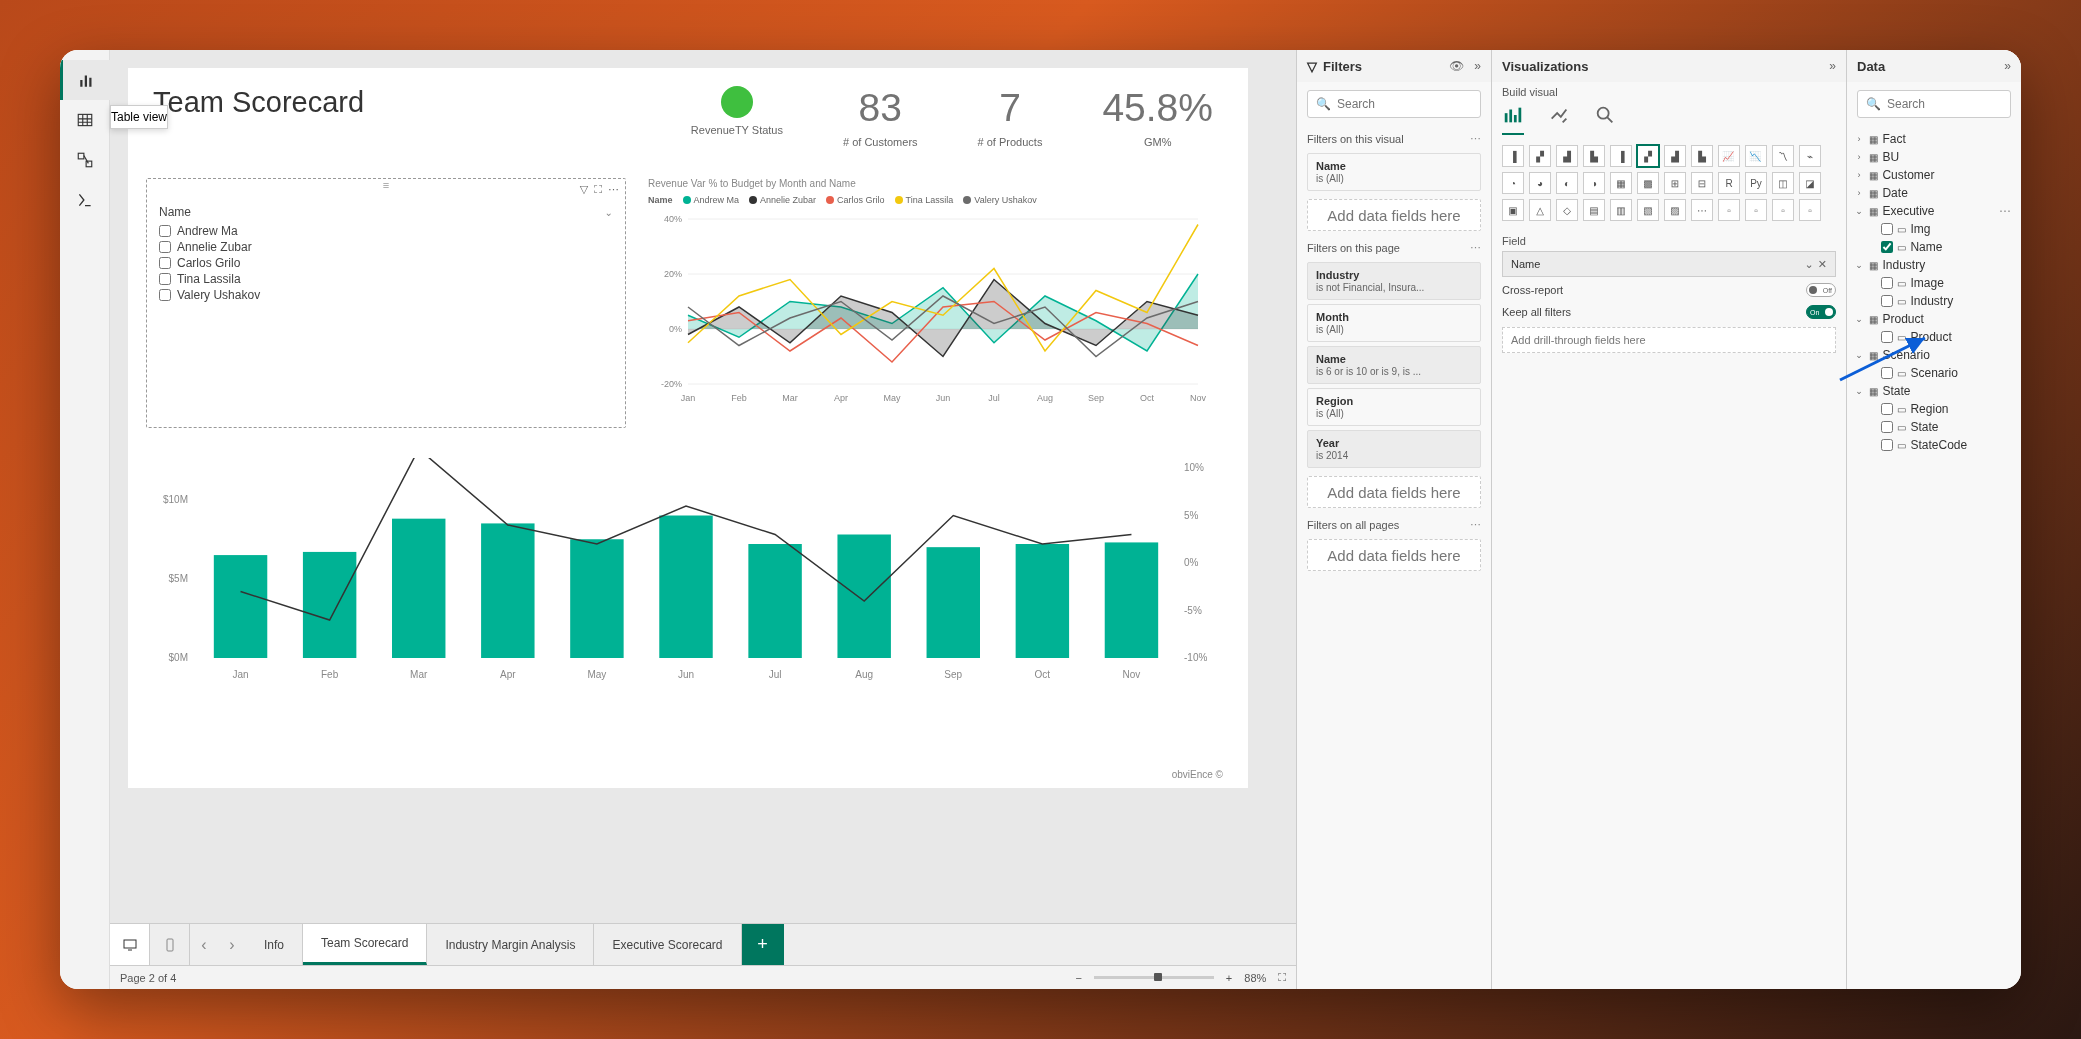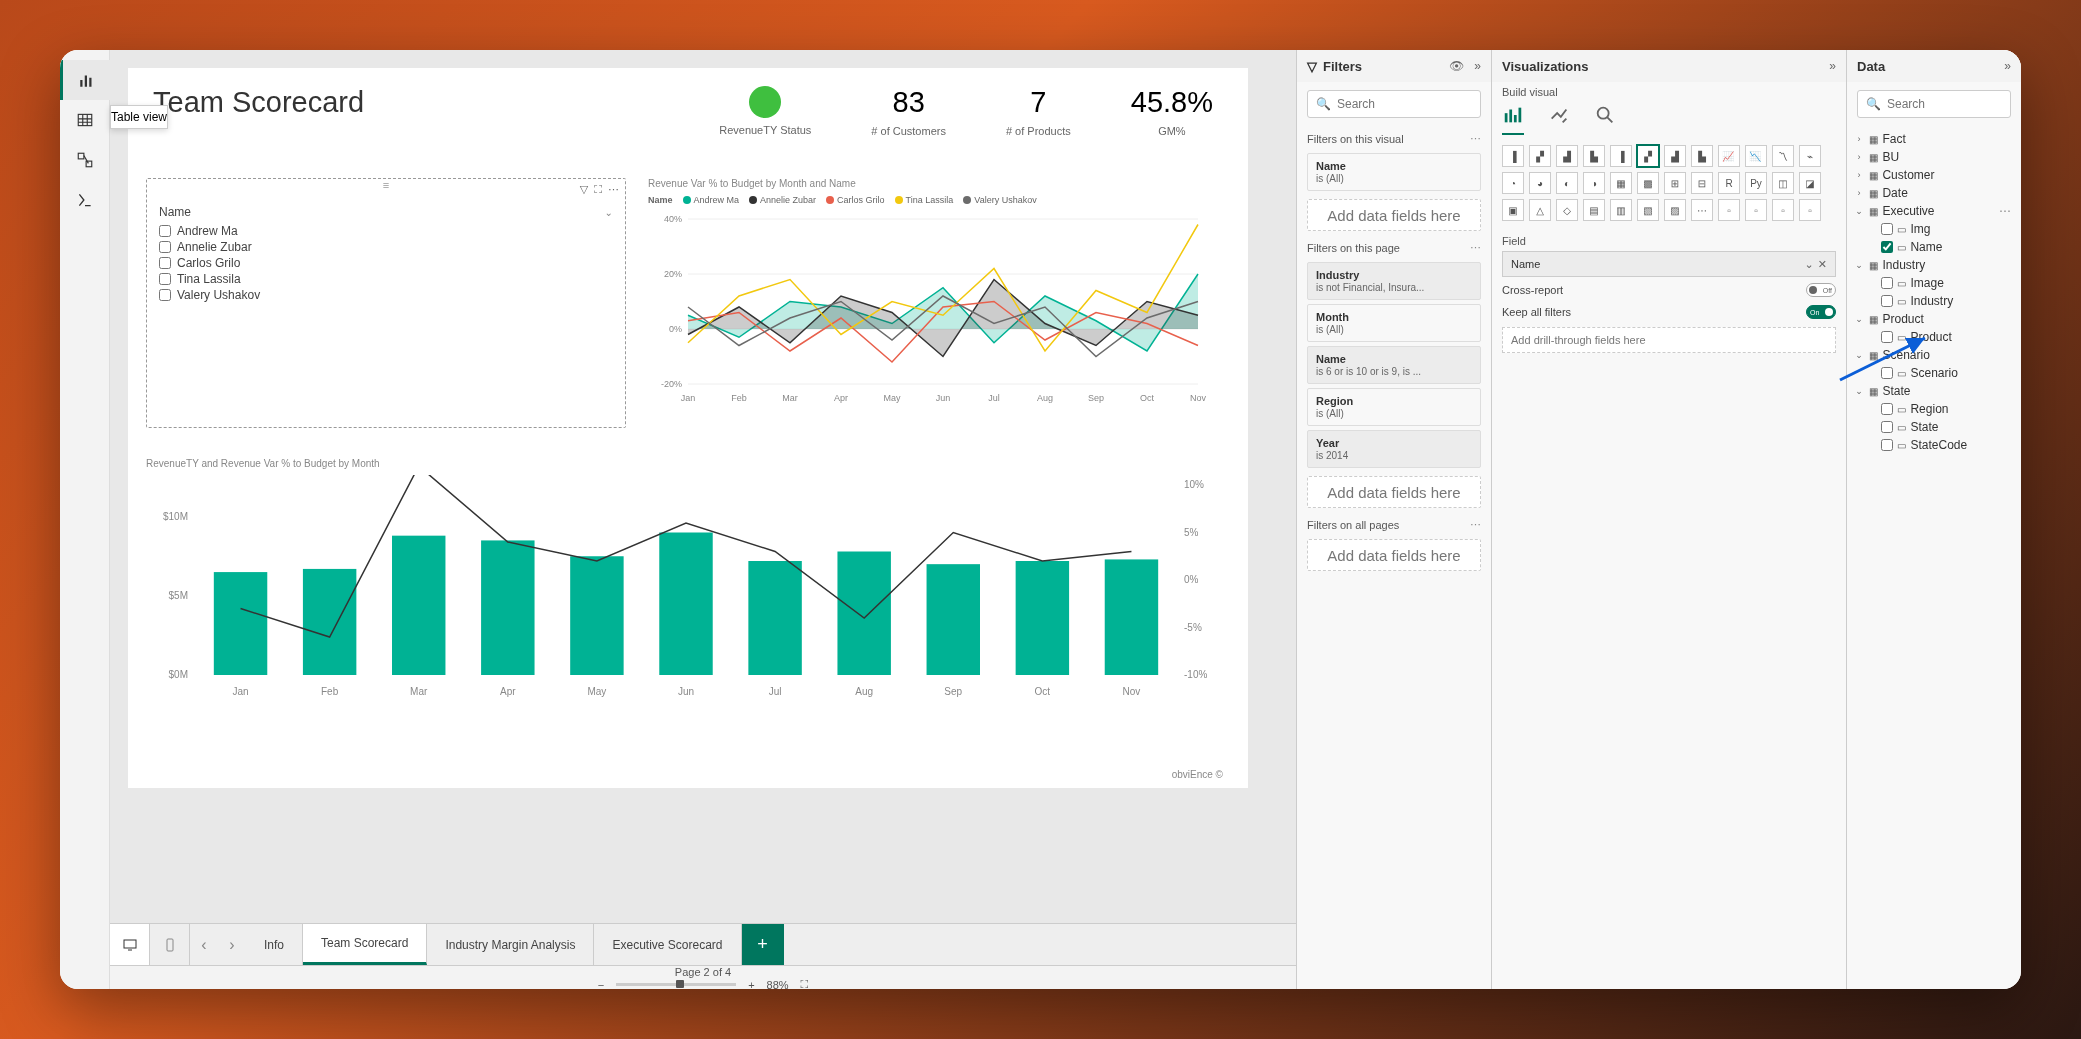--- a/index.html
+++ b/index.html
@@ -15,21 +15,21 @@
 
 
 .canvas-wrap { flex:1; display:flex; flex-direction:column; background:#e8e8e8; position:relative; }
 .canvas { flex:1; background:#e8e8e8; padding:18px 8px 10px 18px; position:relative; }
 .page { background:#fff; width:1120px; height:720px; position:relative; padding:18px 25px; }
 .page-title { font-size:29px; font-weight:400; color:#333; }
 
 
 .kpi-row { position:absolute; top:18px; right:35px; display:flex; gap:60px; align-items:flex-start; }
 .kpi { text-align:center; }
-.kpi .big { font-size:29px; color:#000000; font-weight:400;}
+.kpi .big { font-size:39px; color:#737373; font-weight:400;}
 .kpi .lbl { font-size:11px; color:#666; margin-top:6px;}
 .status-dot{width:32px;height:32px;border-radius:50%;background:#3fbf3f;margin:0 auto;}
 
 
 .slicer { position:absolute; top:110px; left:18px; width:480px; height:250px; border:1px dashed #999; border-radius:2px; background:#fff; }
 .slicer-head{ height:18px; border-bottom:0; display:flex; justify-content:center; position:relative;}
 .slicer-head .grip{font-size:11px;color:#999;}
 .slicer-icons{position:absolute;right:6px;top:4px;display:flex;gap:6px;}
 .slicer-icons span{font-size:11px;color:#666;cursor:pointer;}
 .slicer-body{padding:8px 12px;}
@@ -53,21 +53,21 @@
 
 .tabbar{height:42px;background:#eee;border-top:1px solid #ccc;display:flex;align-items:stretch;}
 .tabbar .device{width:40px;display:flex;align-items:center;justify-content:center;border-right:1px solid #ccc;cursor:pointer;}
 .tabbar .device.active{background:#fff;border-bottom:0;}
 .nav-arrow{width:28px;display:flex;align-items:center;justify-content:center;color:#888;cursor:pointer;}
 .tab{padding:0 18px;display:flex;align-items:center;font-size:12px;color:#444;border-right:1px solid #ccc;cursor:pointer;background:#eee;}
 .tab.active{background:#fff;border-bottom:3px solid #00765e;}
 .tab-add{width:42px;background:#00765e;color:#fff;display:flex;align-items:center;justify-content:center;font-size:18px;cursor:pointer;}
 
 
-.statusbar{height:24px;background:#f3f3f3;border-top:1px solid #ccc;display:flex;align-items:center;font-size:11px;color:#555;padding:0 10px;justify-content:space-between;flex-direction:column;}
+.statusbar{height:24px;background:#f3f3f3;border-top:1px solid #ccc;display:flex;align-items:center;font-size:11px;color:#555;padding:0 10px;justify-content:space-between;}
 .statusbar .right{display:flex;align-items:center;gap:12px;}
 .zoom-track{width:120px;height:3px;background:#ccc;position:relative;}
 .zoom-thumb{position:absolute;top:-3px;left:50%;width:8px;height:8px;background:#555;border-radius:1px;}
 
 
 .pane{background:#f8f8f8;border-left:1px solid #ccc;display:flex;flex-direction:column;font-size:12px;color:#333;}
 .pane.filters{width:195px;}
 .pane.viz{width:355px;}
 .pane.data{width:175px;}
 .pane-head{height:32px;display:flex;align-items:center;padding:0 10px;justify-content:space-between;border-bottom:0;background:#f3f3f3;}
@@ -251,21 +251,20 @@
               <polyline points="40,106.24999999999999 91,128.25 142,92.5 193,98 244,114.5 295,78.75 346,133.75 397,87 448,111.75 499,142 550,65" fill="none" stroke="#00b294" stroke-width="1.5"></polyline>
               <polygon points="40,120.00000000000001 40,125.49999999999999 91,98 142,133.75 193,87 244,103.5 295,147.5 346,70.5 397,114.5 448,136.5 499,92.5 550,106.24999999999999 550,120.00000000000001" fill="#333333" opacity="0.25"></polygon>
               <polyline points="40,125.49999999999999 91,98 142,133.75 193,87 244,103.5 295,147.5 346,70.5 397,114.5 448,136.5 499,92.5 550,106.24999999999999" fill="none" stroke="#333333" stroke-width="1.5"></polyline>
               <polyline points="40,111.75 91,103.5 142,142 193,109 244,153 295,98 346,92.5 397,131 448,103.5 499,114.5 550,136.5" fill="none" stroke="#e8604c" stroke-width="1.5"></polyline>
               <polyline points="40,133.75 91,87 142,70.5 193,125.49999999999999 244,92.5 295,106.24999999999999 346,59.50000000000001 397,142 448,81.5 499,103.5 550,15.5" fill="none" stroke="#f2c80f" stroke-width="1.5"></polyline>
               <polyline points="40,98 91,136.5 142,109 193,92.5 244,131 295,87 346,114.5 397,98 448,147.5 499,109 550,92.5" fill="none" stroke="#6b6b6b" stroke-width="1.5"></polyline>
             </svg>
         </div>
 
         <div class="combochart">
-          <div class="ctitle">RevenueTY and Revenue Var % to Budget by Month</div>
           <svg id="cc-svg" width="1080" height="230">
               <text x="42" y="44.66666666666666" font-size="10" text-anchor="end" fill="#888">$10M</text>
               <text x="42" y="123.83333333333331" font-size="10" text-anchor="end" fill="#888">$5M</text>
               <text x="42" y="203" font-size="10" text-anchor="end" fill="#888">$0M</text>
               <text x="1038" y="13" font-size="10" text-anchor="start" fill="#888">10%</text>
               <text x="1038" y="60.5" font-size="10" text-anchor="start" fill="#888">5%</text>
               <text x="1038" y="108" font-size="10" text-anchor="start" fill="#888">0%</text>
               <text x="1038" y="155.5" font-size="10" text-anchor="start" fill="#888">-5%</text>
               <text x="1038" y="203" font-size="10" text-anchor="start" fill="#888">-10%</text>
               <rect x="67.81818181818181" y="97.08333333333334" width="53.45454545454545" height="102.91666666666666" fill="#00b294"></rect>

